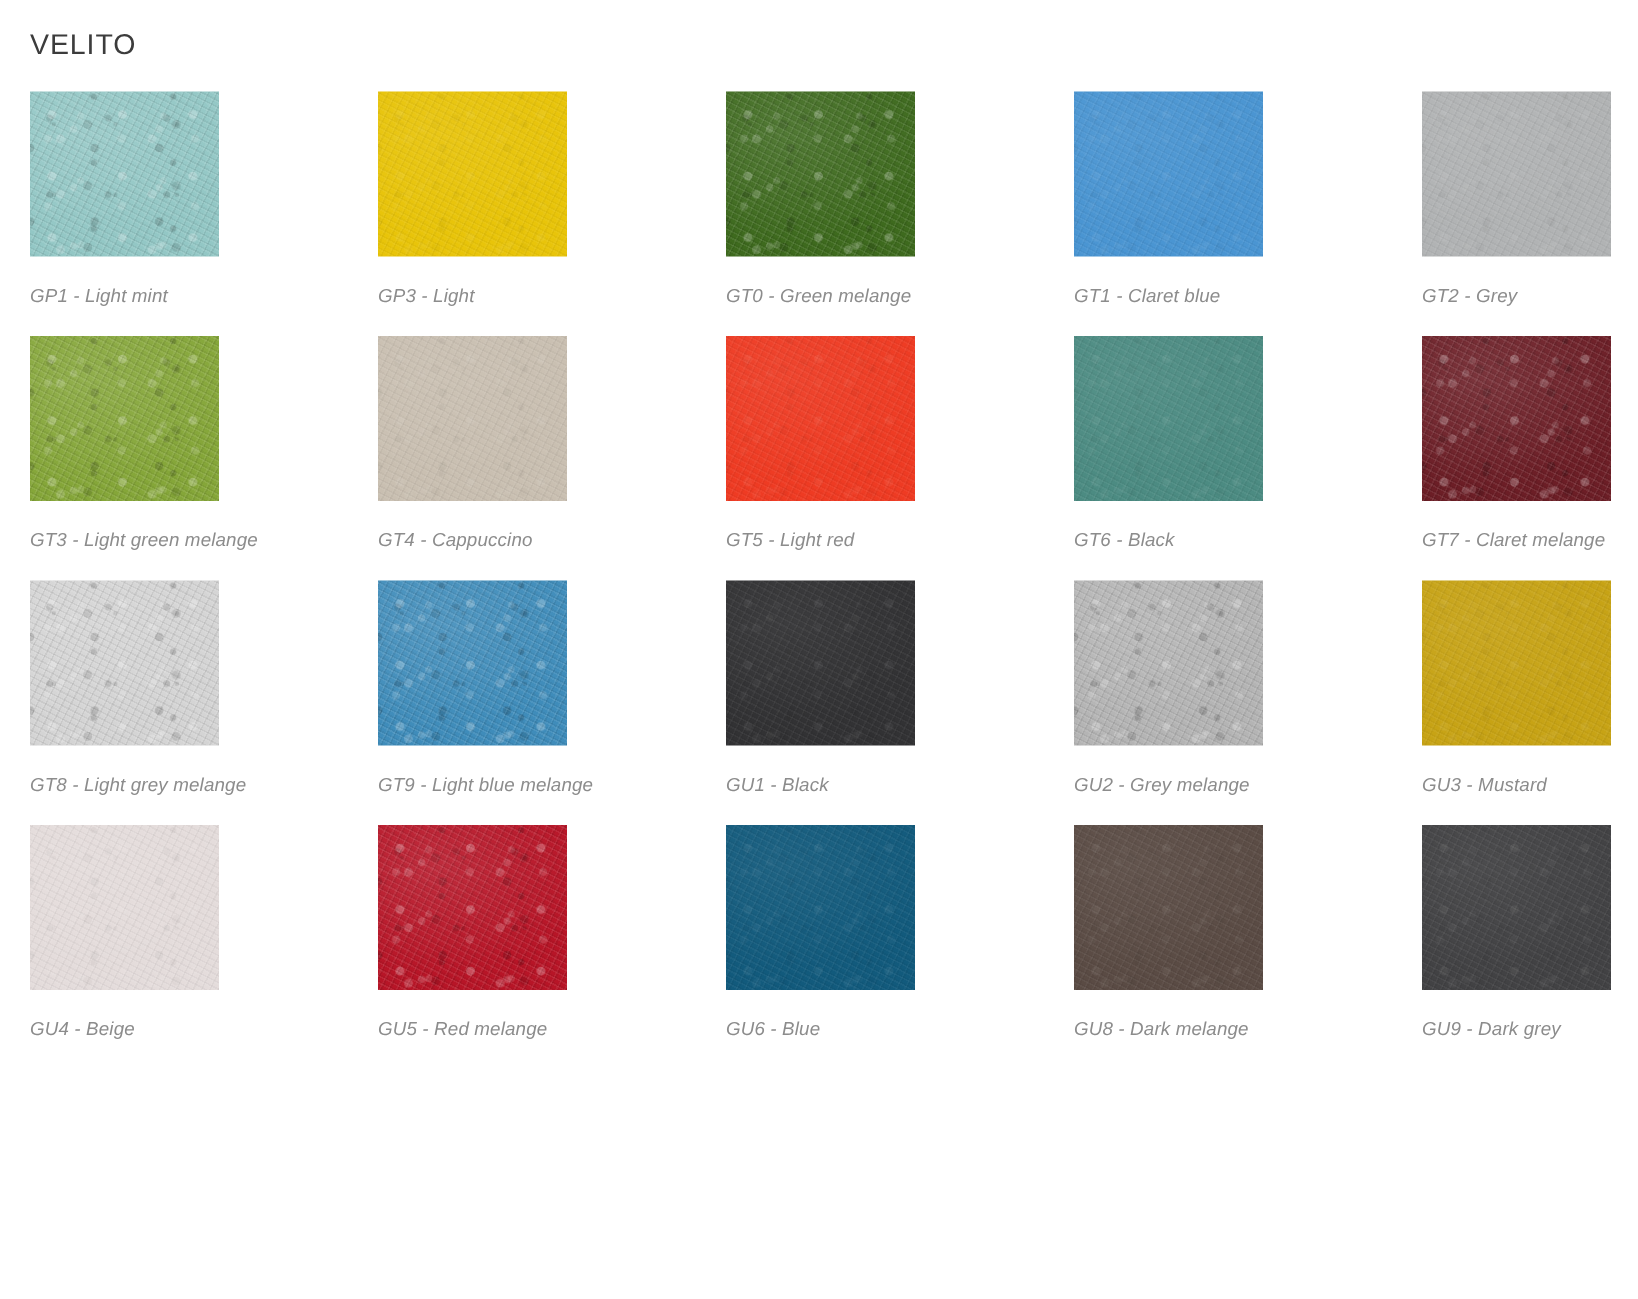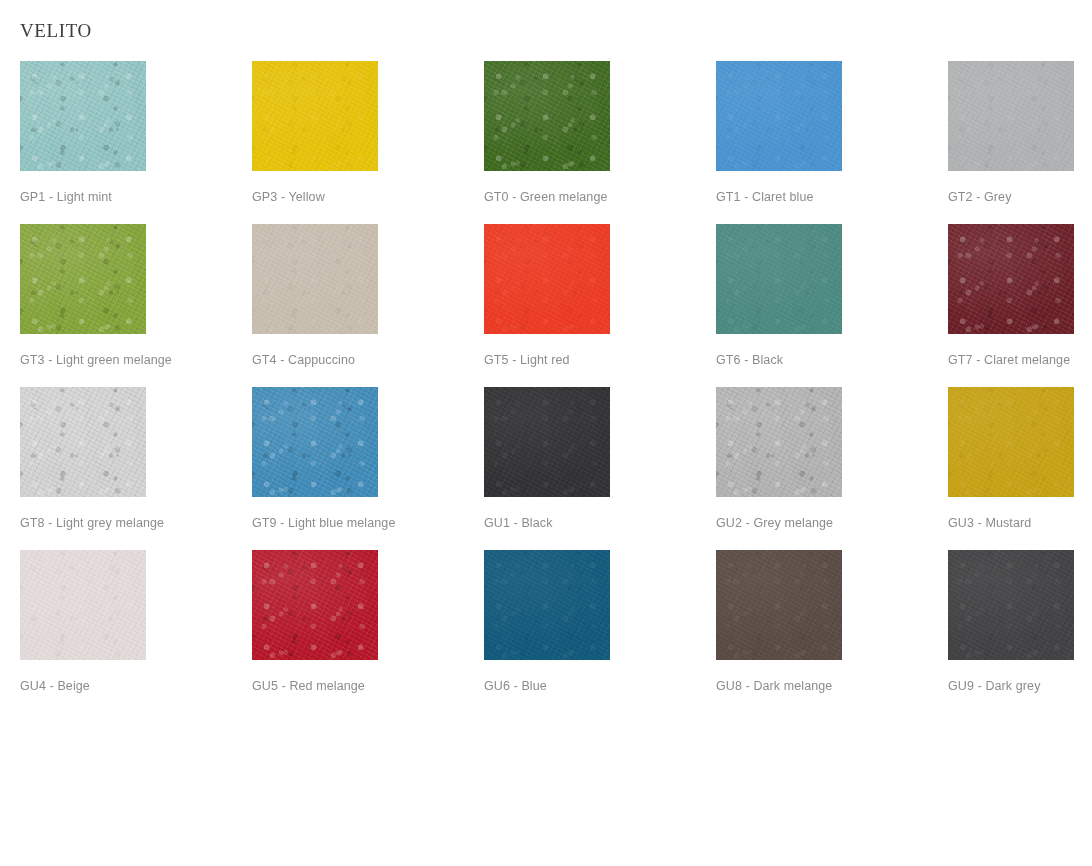--- a/index.html
+++ b/index.html
@@ -15,21 +15,20 @@
 
   .page-title{
     position:absolute;
     left:20px; top:5px;
     font-size:19px;
     letter-spacing:0.6px;
     color:#3c3c3c;
     font-weight:400;
     line-height:26px;
     white-space:nowrap;
-    font-family:Liberation Serif, serif;
   }
 
   .swatch-grid{
     position:absolute;
     left:20px; top:61px;
     width:1060px;
     display:grid;
     grid-template-columns:repeat(5, 232px);
     grid-auto-rows:163px;
   }
@@ -96,37 +95,38 @@
 
   .swatch-label{
     position:absolute;
     left:0;
     top:128px;
     font-size:12.5px;
     line-height:16px;
     color:#8c8c8c;
     white-space:nowrap;
     letter-spacing:.1px;
+    font-style:italic;
   }
 </style>
 </head>
 <body>
 
 <div id="page">
 
   <h1 class="page-title">VELITO</h1>
 
   <div class="swatch-grid">
       <div class="swatch-cell">
         <div class="swatch-chip melange" style="background-color: rgb(147, 199, 197);"></div>
         <div class="swatch-label">GP1 - Light mint</div>
       </div>
       <div class="swatch-cell">
         <div class="swatch-chip flat" style="background-color: rgb(232, 196, 10);"></div>
-        <div class="swatch-label">GP3 - Yellow</div>
+        <div class="swatch-label">GP3 - Light</div>
       </div>
       <div class="swatch-cell">
         <div class="swatch-chip melange" style="background-color: rgb(62, 106, 30);"></div>
         <div class="swatch-label">GT0 - Green melange</div>
       </div>
       <div class="swatch-cell">
         <div class="swatch-chip flat" style="background-color: rgb(74, 149, 210);"></div>
         <div class="swatch-label">GT1 - Claret blue</div>
       </div>
       <div class="swatch-cell">

